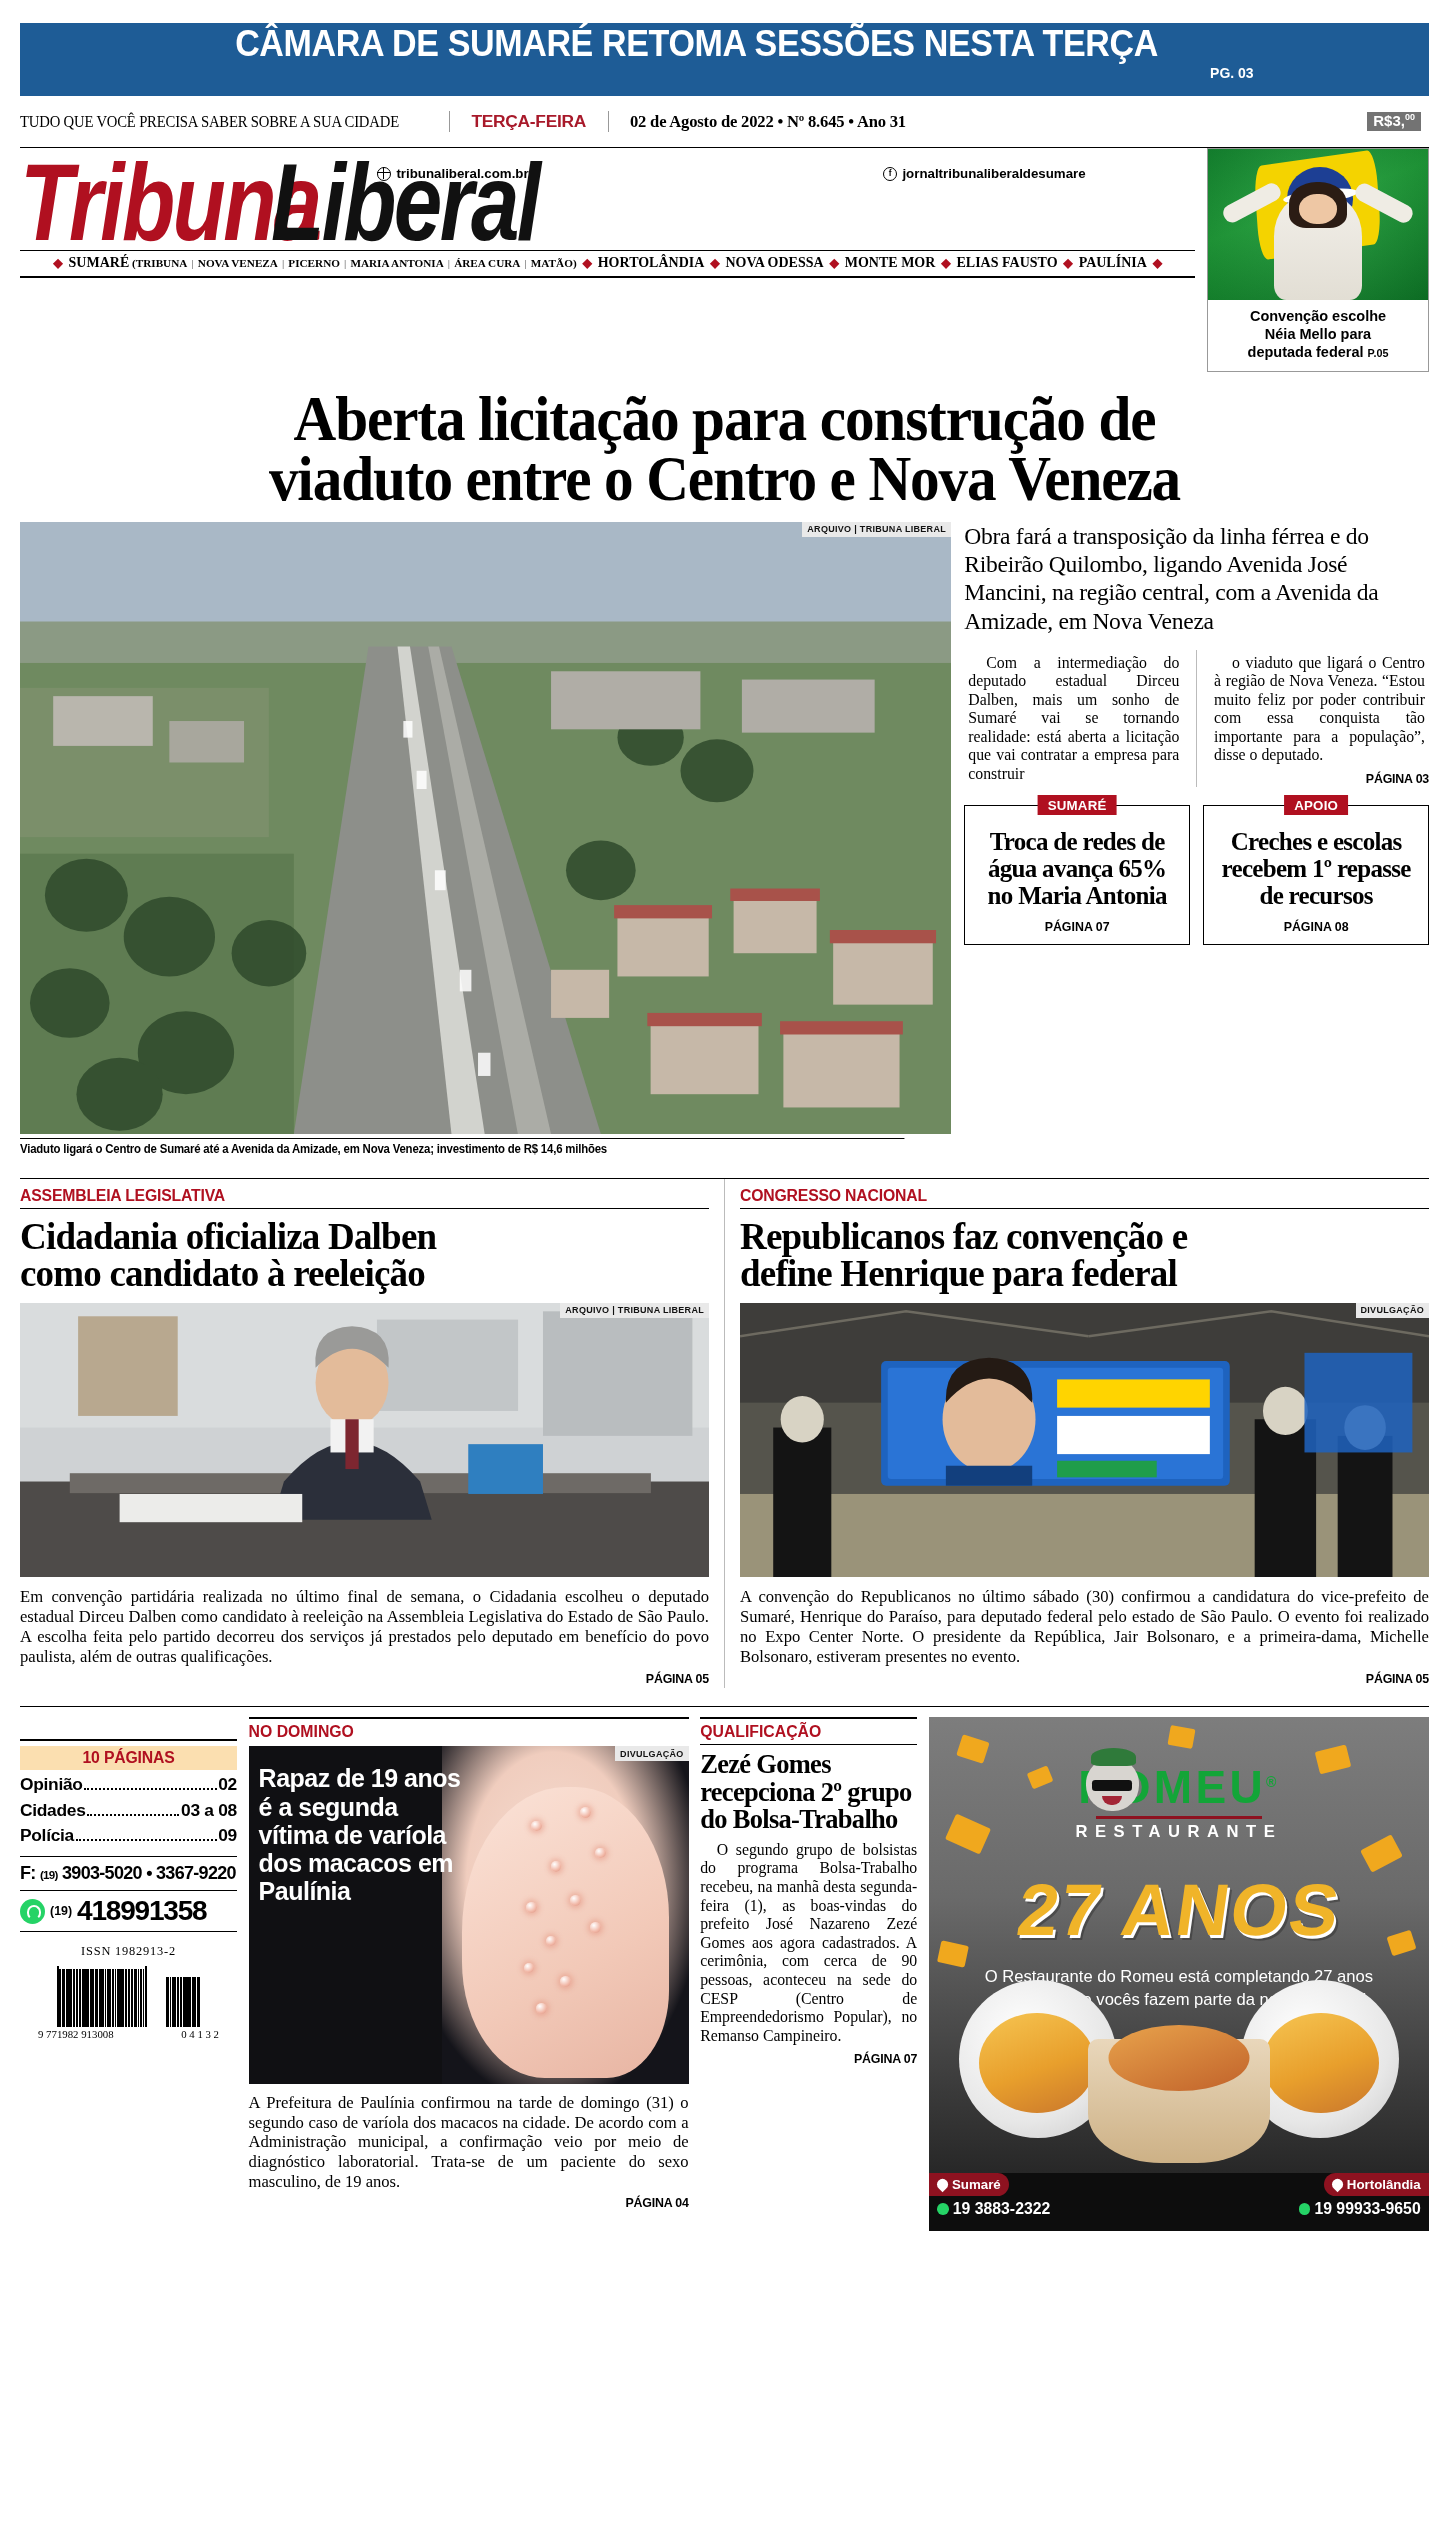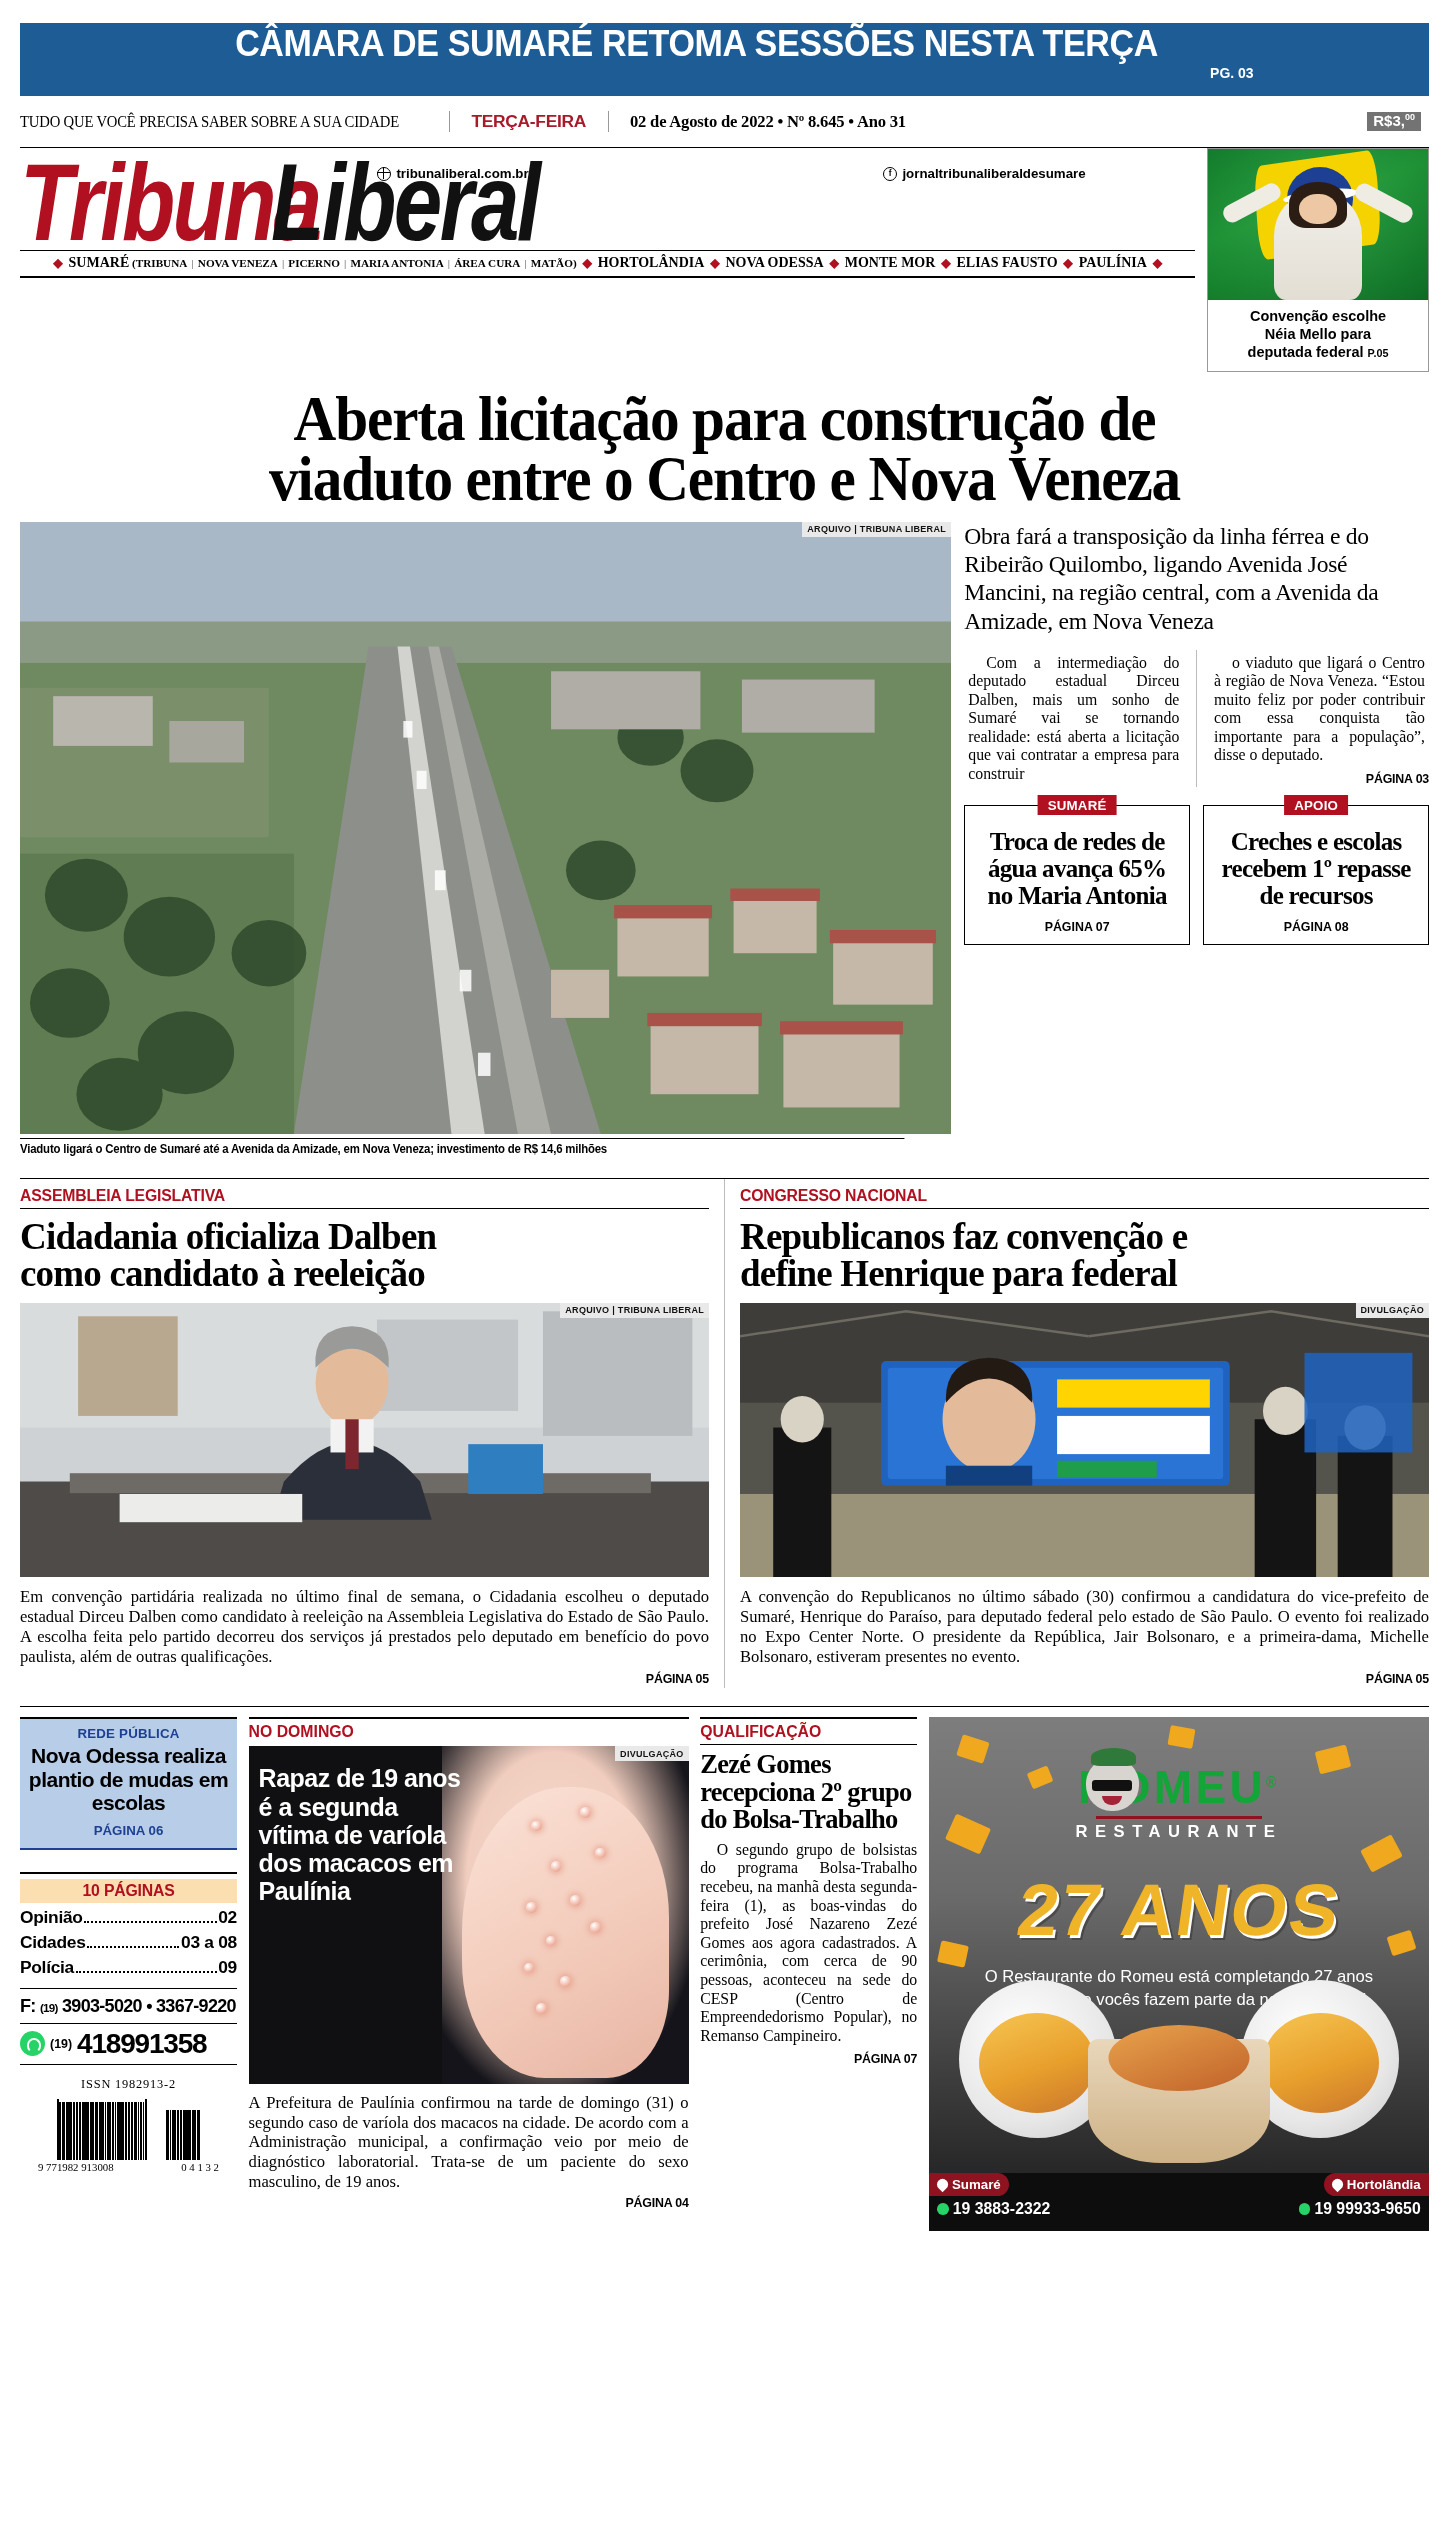--- a/index.html
+++ b/index.html
@@ -583,25 +583,20 @@
       <div class="mid-body">
         <p>A convenção do Republicanos no último sábado (30) confirmou a candidatura do vice-prefeito de Sumaré, Henrique do Paraíso, para deputado federal pelo estado de São Paulo. O evento foi realizado no Expo Center Norte. O presidente da República, Jair Bolsonaro, e a primeira-dama, Michelle Bolsonaro, estiveram presentes no evento.</p>
         <div class="pgline"><span class="pgref">PÁGINA 05</span></div>
       </div>
     </div>
   </div>
 
   <div class="bot-row">
 
     <div class="bot-c1">
-      <div class="blue-box">
-        <div class="bk">REDE PÚBLICA</div>
-        <div class="bt">Nova Odessa realiza plantio de mudas em escolas</div>
-        <div class="bp">PÁGINA 06</div>
-      </div>
 
       <div class="idx-box">
         <div class="idx-head">10 PÁGINAS</div>
         <div class="idx-line">
           <span>Opinião</span>
           <span class="dots"></span>
           <span>02</span>
         </div>
         <div class="idx-line">
           <span>Cidades</span>

